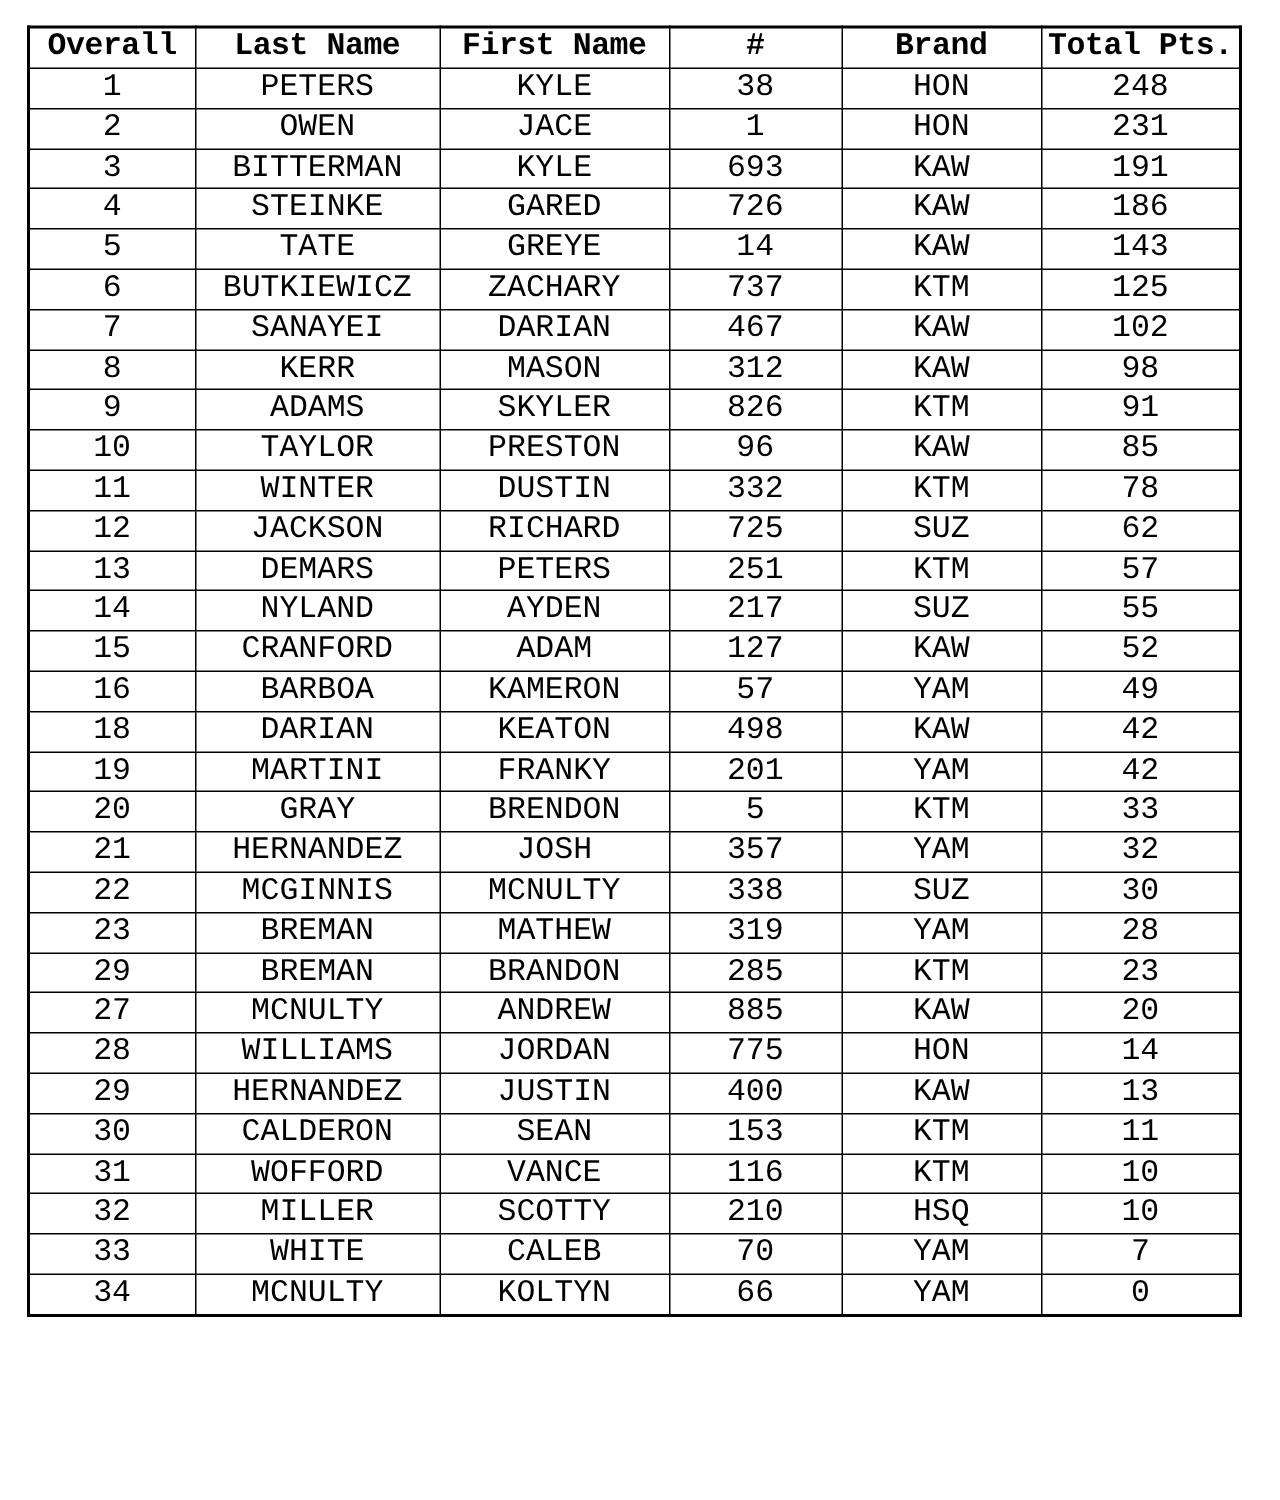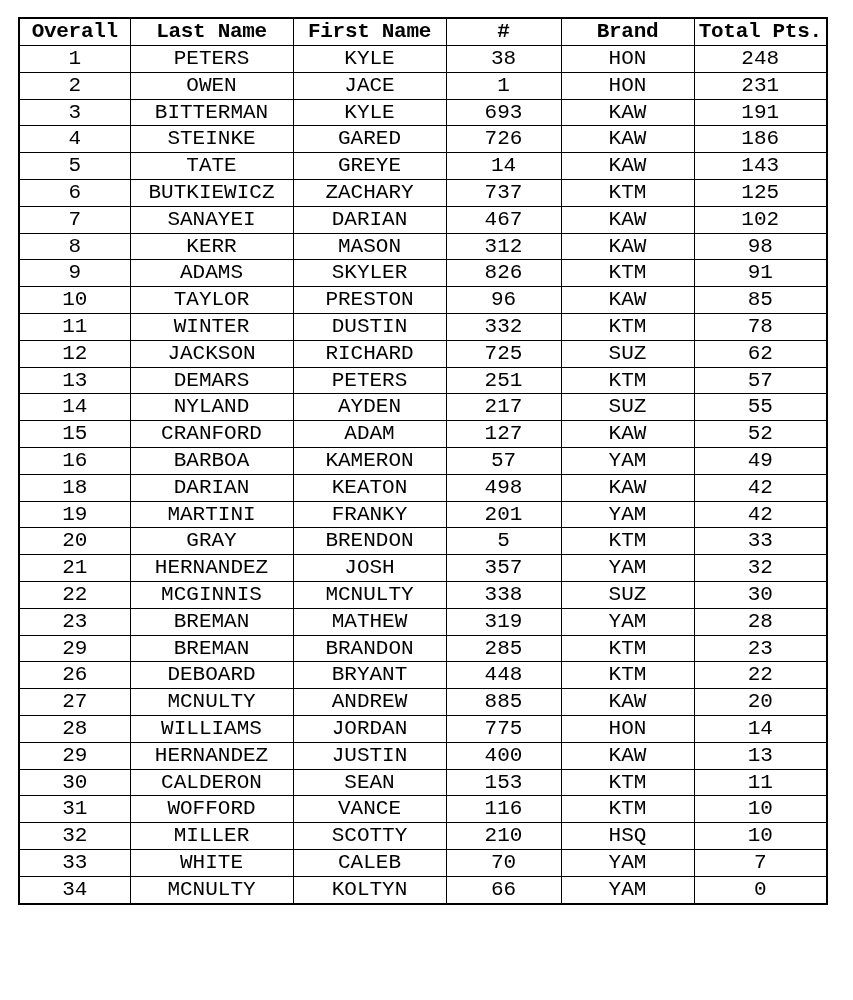--- a/index.html
+++ b/index.html
@@ -251,28 +251,20 @@
         </tr>
         <tr>
           <td>29</td>
           <td>BREMAN</td>
           <td>BRANDON</td>
           <td>285</td>
           <td>KTM</td>
           <td>23</td>
         </tr>
         <tr>
-          <td>26</td>
-          <td>DEBOARD</td>
-          <td>BRYANT</td>
-          <td>448</td>
-          <td>KTM</td>
-          <td>22</td>
-        </tr>
-        <tr>
           <td>27</td>
           <td>MCNULTY</td>
           <td>ANDREW</td>
           <td>885</td>
           <td>KAW</td>
           <td>20</td>
         </tr>
         <tr>
           <td>28</td>
           <td>WILLIAMS</td>

